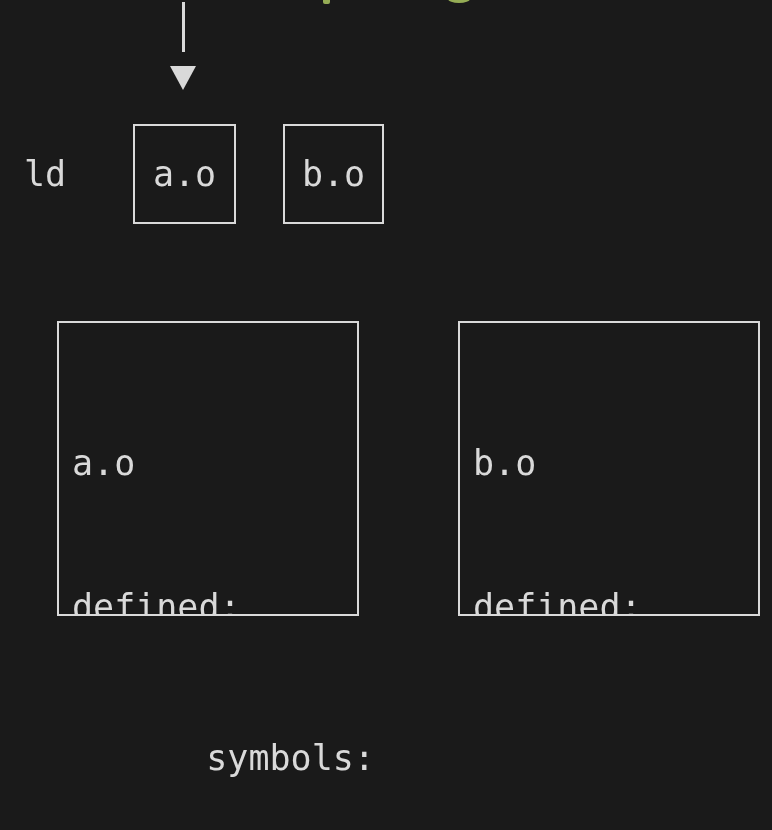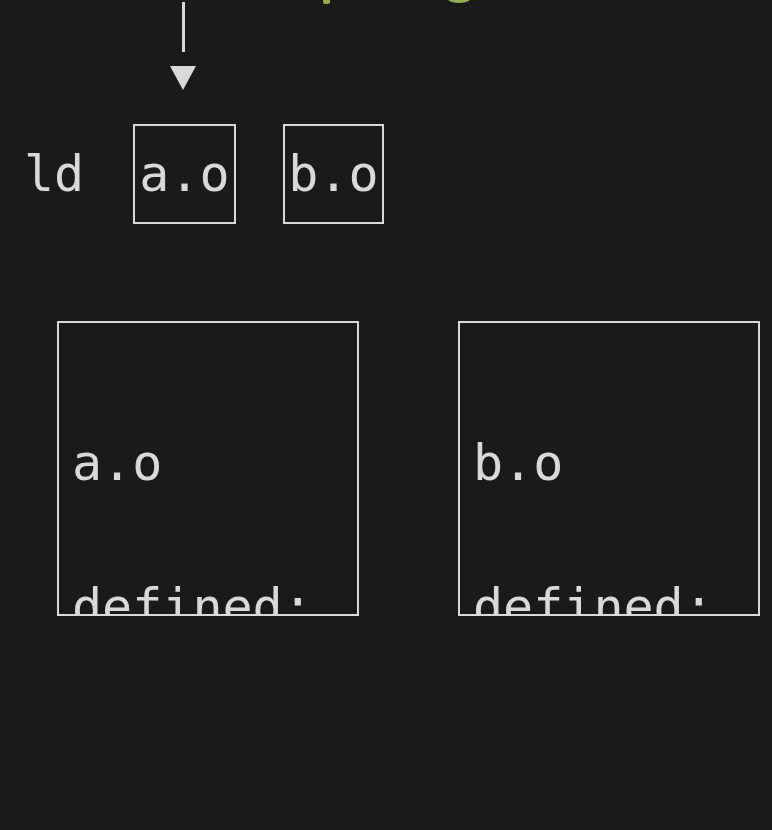--- a/index.html
+++ b/index.html
@@ -7,21 +7,21 @@
     padding: 0;
     background: #1a1a1a;
   }
   .canvas {
     position: relative;
     width: 772px;
     height: 830px;
     background: #1a1a1a;
     overflow: hidden;
     font-family: "DejaVu Sans Mono", "Liberation Mono", monospace;
-    font-size: 50px;
+    font-size: 35px;
     line-height: 48px;
     color: #d9d9d9;
   }
 
   
   .green-frag {
     position: absolute;
     background: #95ac55;
   }
   .frag-a {
@@ -126,14 +126,17 @@
     
     
   </div>
 
   <div class="symtable table-bo">
     <div class="line">b.o</div>
     <div class="line">defined:</div>
     
   </div>
 
+  <div class="symbols-label">
+    <span>symbols:</span>
+  </div>
 
 </div>
 
 </body></html>

